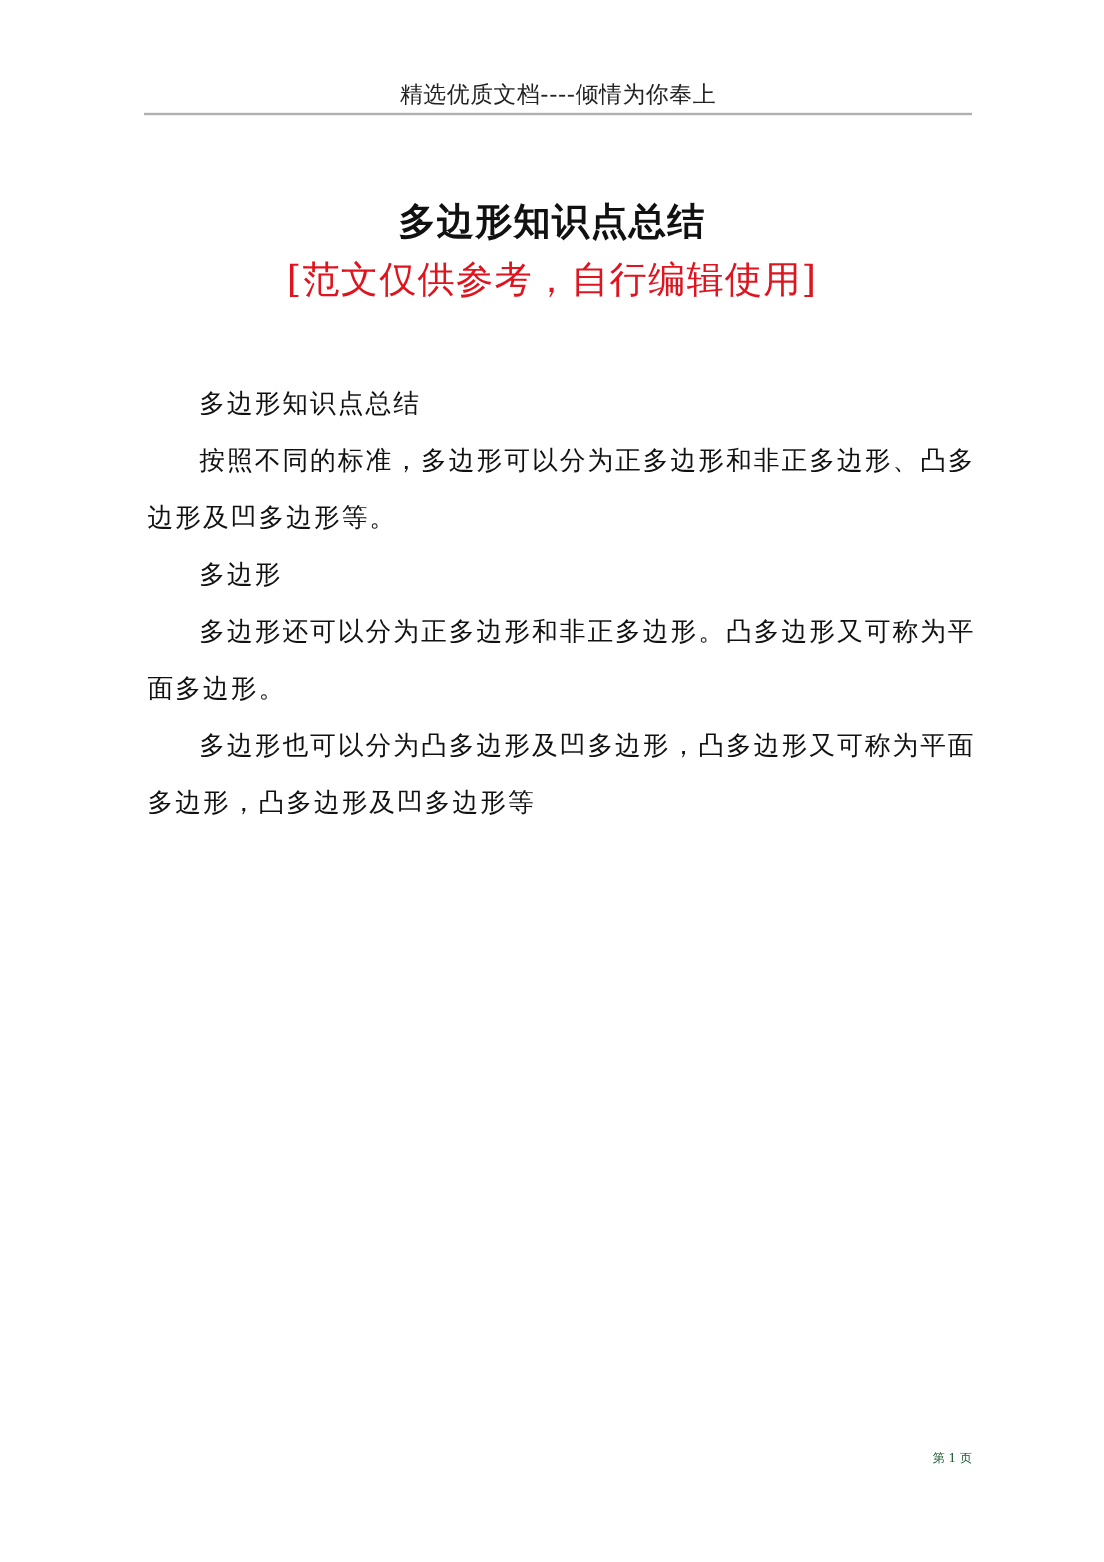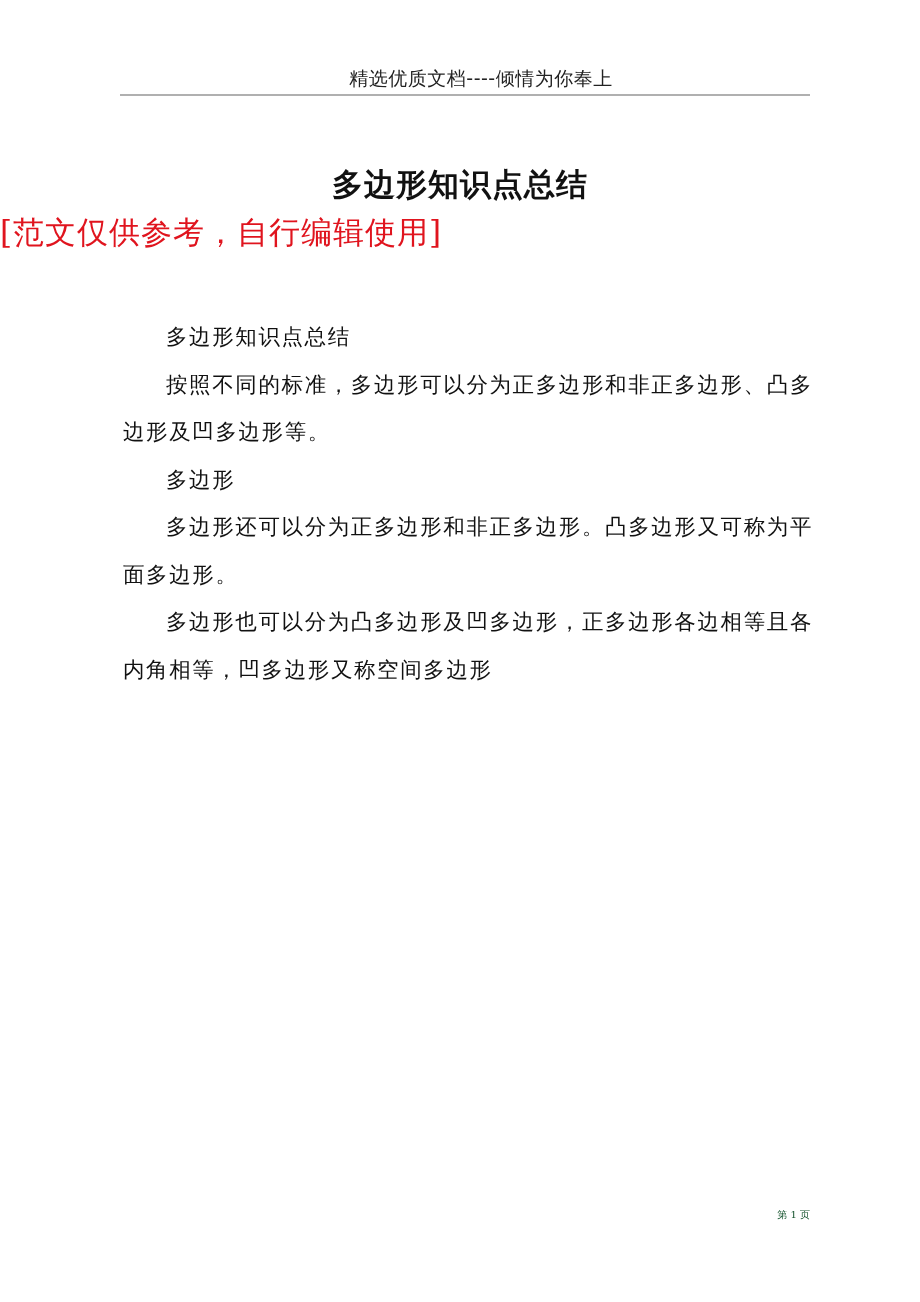--- a/index.html
+++ b/index.html
@@ -10,21 +10,21 @@
     body {
       width: 920px;
       height: 1302px;
       position: relative;
       overflow: hidden;
       font-family: "DejaVu Serif", "Liberation Serif", serif;
       color: #111111;
     }
     .header {
       position: absolute;
-      left: 136px;
+      left: 120px;
       top: 66px;
       width: 690px;
       text-align: center;
       font-family: "DejaVu Sans", "Liberation Sans", sans-serif;
       font-size: 19px;
       color: #222;
       letter-spacing: 0.5px;
     }
     .header-rule {
       position: absolute;
@@ -44,21 +44,21 @@
       font-size: 31px;
       font-weight: bold;
       color: #111;
       letter-spacing: 1px;
     }
     .subtitle {
       position: absolute;
       left: 0;
       top: 212px;
       width: 920px;
-      text-align: left;
+      text-align: center;
       font-size: 31px;
       color: #e0141e;
       letter-spacing: 1px;
     }
     .body-text {
       position: absolute;
       left: 123px;
       top: 313px;
       width: 690px;
       font-size: 21.5px;
@@ -88,16 +88,16 @@
 <div class="header-rule"></div>
 
 <div class="title">多边形知识点总结</div>
 <div class="subtitle">[范文仅供参考，自行编辑使用]</div>
 
 <div class="body-text">
   <p>多边形知识点总结</p>
   <p>按照不同的标准，多边形可以分为正多边形和非正多边形、凸多边形及凹多边形等。</p>
   <p>多边形</p>
   <p>多边形还可以分为正多边形和非正多边形。凸多边形又可称为平面多边形。</p>
-  <p>多边形也可以分为凸多边形及凹多边形，正多边形各边相等且各内角相等，凹多边形又称空间多边形</p>
+  <p>多边形也可以分为凸多边形及凹多边形，凸多边形又可称为平面多边形，凸多边形及凹多边形等</p>
 </div>
 
 <div class="footer">第 1 页</div>
 
 </body></html>

